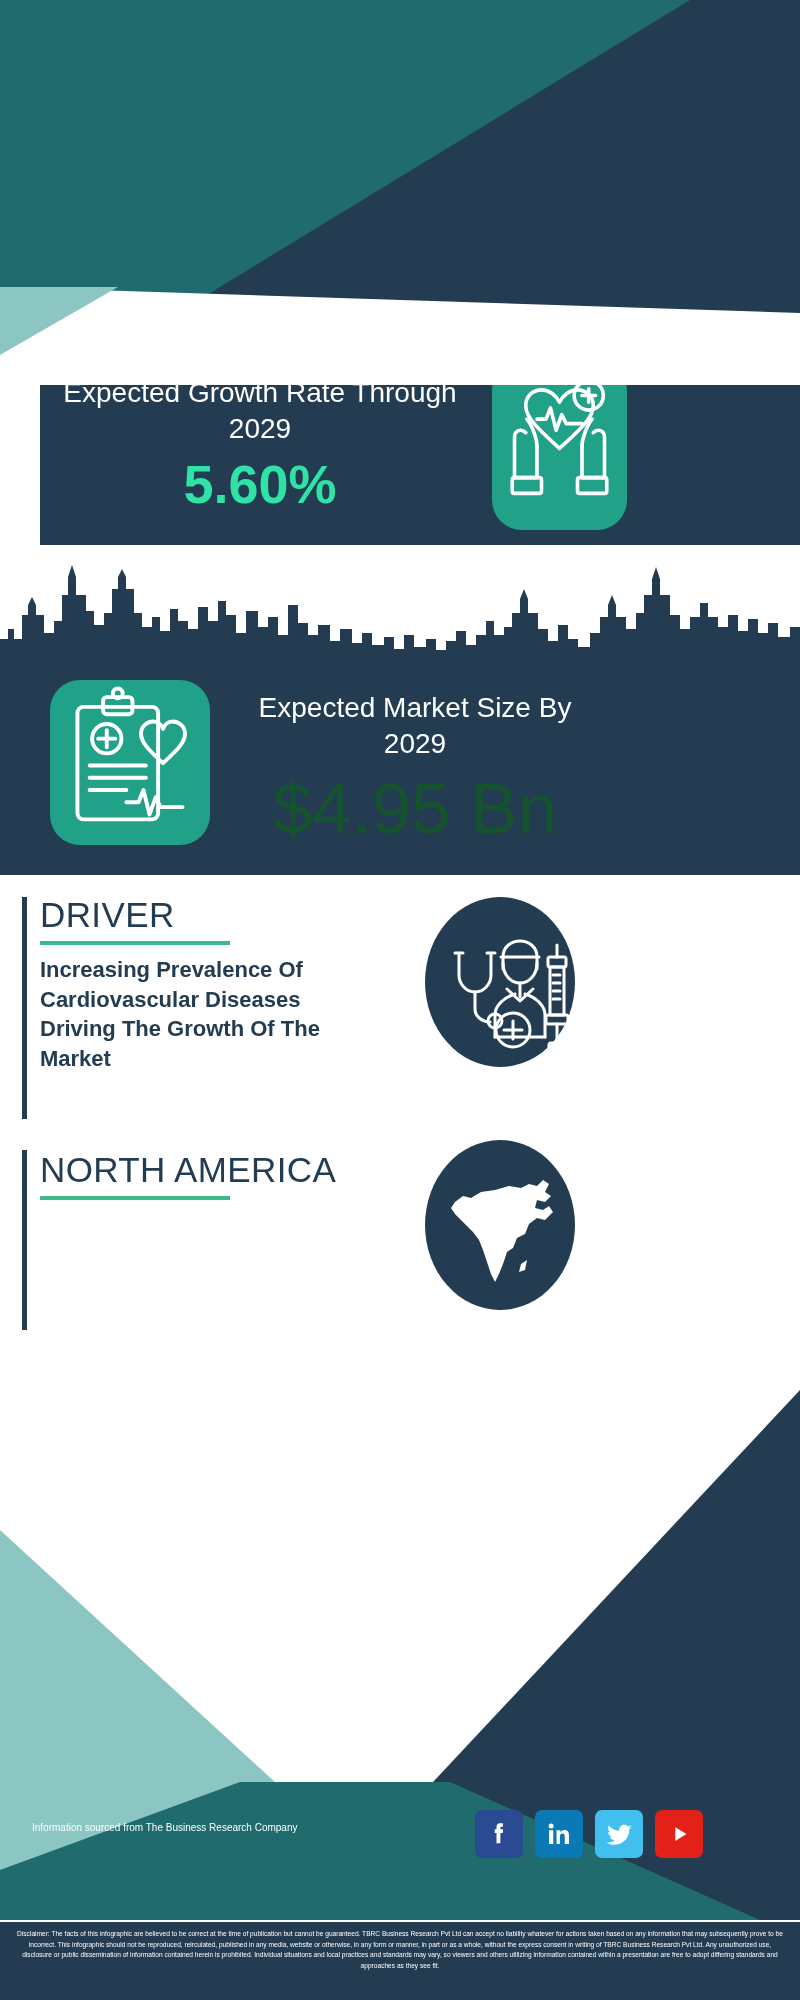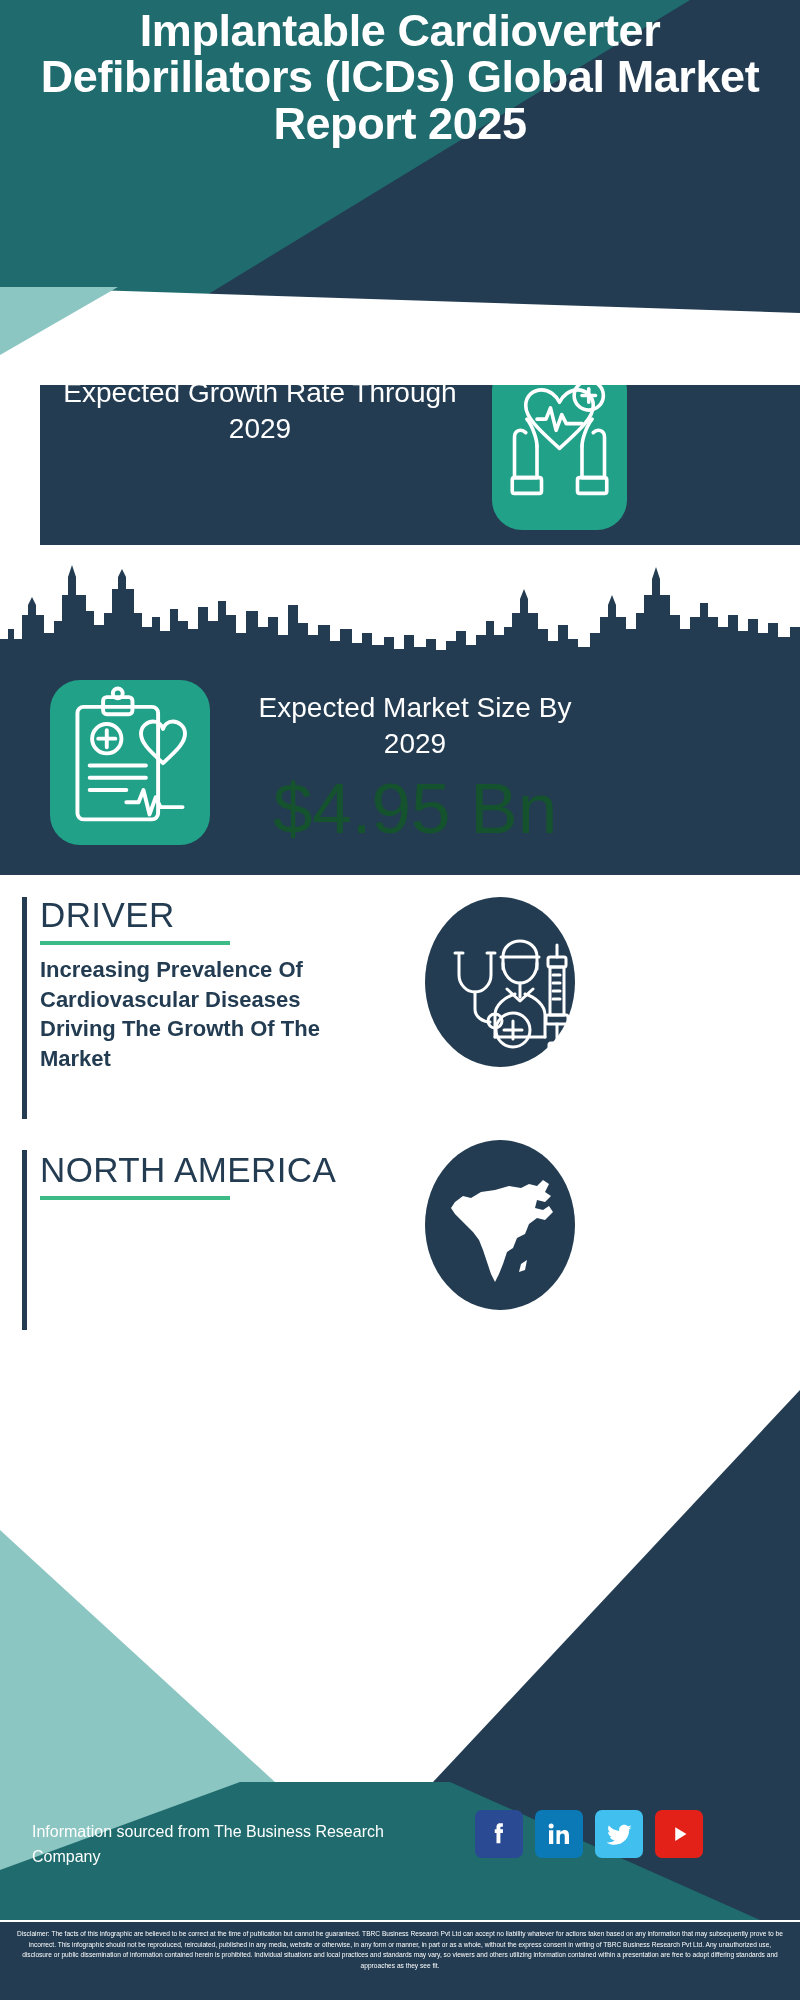--- a/index.html
+++ b/index.html
@@ -108,21 +108,21 @@
     position:absolute; left:0; top:1330px; width:800px; height:530px;
     background:#ffffff; overflow:hidden;
   }
   .footer-band {
     position:absolute; left:0; top:1782px; width:800px; height:138px;
     background:#1f6b6d; overflow:hidden;
   }
   .band-diag { position:absolute; left:0; top:0; width:800px; height:138px; }
   .attrib {
     position:absolute; left:32px; top:38px; width:400px; z-index:3;
-    color:#ffffff; font-size:16px; line-height:1.55;
+    color:#ffffff; font-size:10px; line-height:1.55;
   }
   .socials { position:absolute; left:475px; top:28px; z-index:3; display:flex; gap:12px; }
   .social {
     width:48px; height:48px; border-radius:7px;
     display:flex; align-items:center; justify-content:center;
   }
   .s-fb { background:#2a4a93; }
   .s-li { background:#0a79b5; }
   .s-tw { background:#41c0f0; }
   .s-yt { background:#e32118; }
@@ -137,30 +137,30 @@
 </style>
 </head>
 <body>
 
 <div class="page">
 
   <div class="header">
     <svg class="header-diag" viewBox="0 0 800 348" preserveAspectRatio="none">
       <polygon points="800,0 800,348 120,348 690,0" fill="#233c52"></polygon>
     </svg>
-    <div class="header-title">Implantable Cardioverter Defibrillators (ICDs) Global Market Report 2025</div>
   </div>
 
   <svg class="white-wedge" viewBox="0 0 800 130" preserveAspectRatio="none">
     <polygon points="0,32 800,58 800,130 0,130" fill="#ffffff"></polygon>
     <polygon points="0,32 0,100 118,32" fill="#8cc6c2"></polygon>
   </svg>
 
   <div class="growth">
     <div class="growth-label">Expected Growth Rate Through 2029</div>
+    <div class="growth-value">5.60%</div>
 
     <div class="icon-tile growth-tile">
       <svg viewBox="0 0 120 150" width="135" height="170">
         <g fill="none" stroke="#ffffff" stroke-width="3.2" stroke-linecap="round" stroke-linejoin="round">
 
           <path d="M60 78 C40 60 30 50 30 40 C30 31 37 26 44 26 C51 26 57 31 60 37 C63 31 69 26 76 26 C83 26 90 31 90 40 C90 50 80 60 60 78 Z"></path>
 
           <path d="M40 52 H48 L52 42 L57 62 L62 48 L66 56 H80"></path>
 
           <circle cx="86" cy="31" r="13"></circle>

